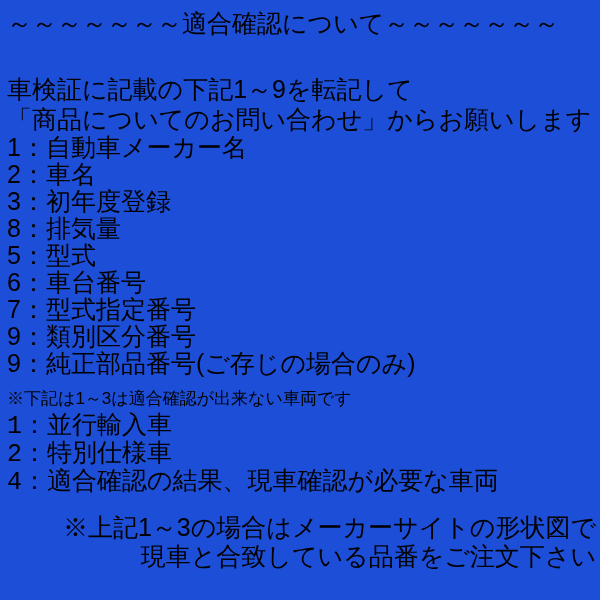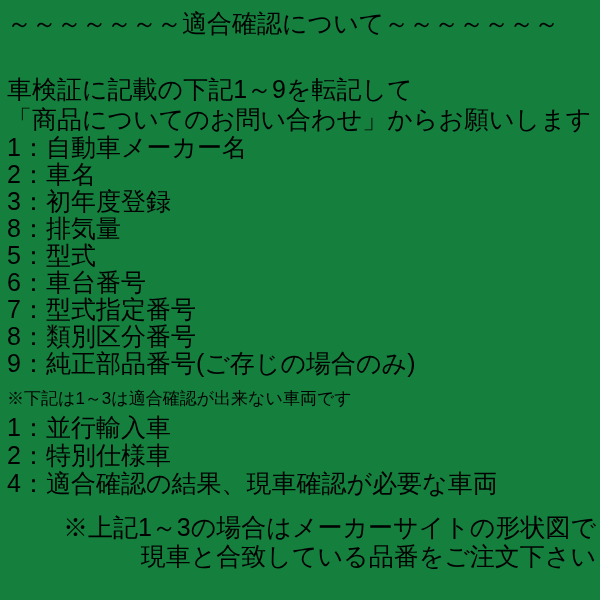--- a/index.html
+++ b/index.html
@@ -12,21 +12,21 @@
     height: 600px;
     overflow: hidden;
     font-family: "Liberation Sans", sans-serif;
     color: #000000;
   }
   .page {
     box-sizing: border-box;
     width: 600px;
     height: 600px;
     padding: 8px 4px 0 7px;
-    background: #15803d;
+    background: #1d4ed8;
   }
   .title {
     margin: 0;
     font-size: 25px;
     font-weight: normal;
     line-height: 30px;
     white-space: nowrap;
     letter-spacing: 0px;
   }
   .intro {
@@ -51,20 +51,21 @@
     white-space: nowrap;
   }
   .note-heading {
     margin: 8px 0 0 0;
     font-size: 17px;
     line-height: 28px;
     white-space: nowrap;
   }
   .unconfirmable-list {
     margin-top: 22px;
+    font-family: Liberation Mono, monospace;
   }
   .unconfirmable-list li {
     font-size: 25px;
     line-height: 28px;
     white-space: nowrap;
   }
   .final-note {
     margin-top: 16px;
   }
   .final-note .line {
@@ -90,21 +91,21 @@
   </div>
 
   <ul class="plain-list vehicle-list">
     <li>1：自動車メーカー名</li>
     <li>2：車名</li>
     <li>3：初年度登録</li>
     <li>8：排気量</li>
     <li>5：型式</li>
     <li>6：車台番号</li>
     <li>7：型式指定番号</li>
-    <li>8：類別区分番号</li>
+    <li>9：類別区分番号</li>
     <li>9：純正部品番号(ご存じの場合のみ)</li>
   </ul>
 
   <p class="note-heading">※下記は1～3は適合確認が出来ない車両です</p>
 
   <ul class="plain-list unconfirmable-list">
     <li>1：並行輸入車</li>
     <li>2：特別仕様車</li>
     <li>4：適合確認の結果、現車確認が必要な車両</li>
   </ul>

